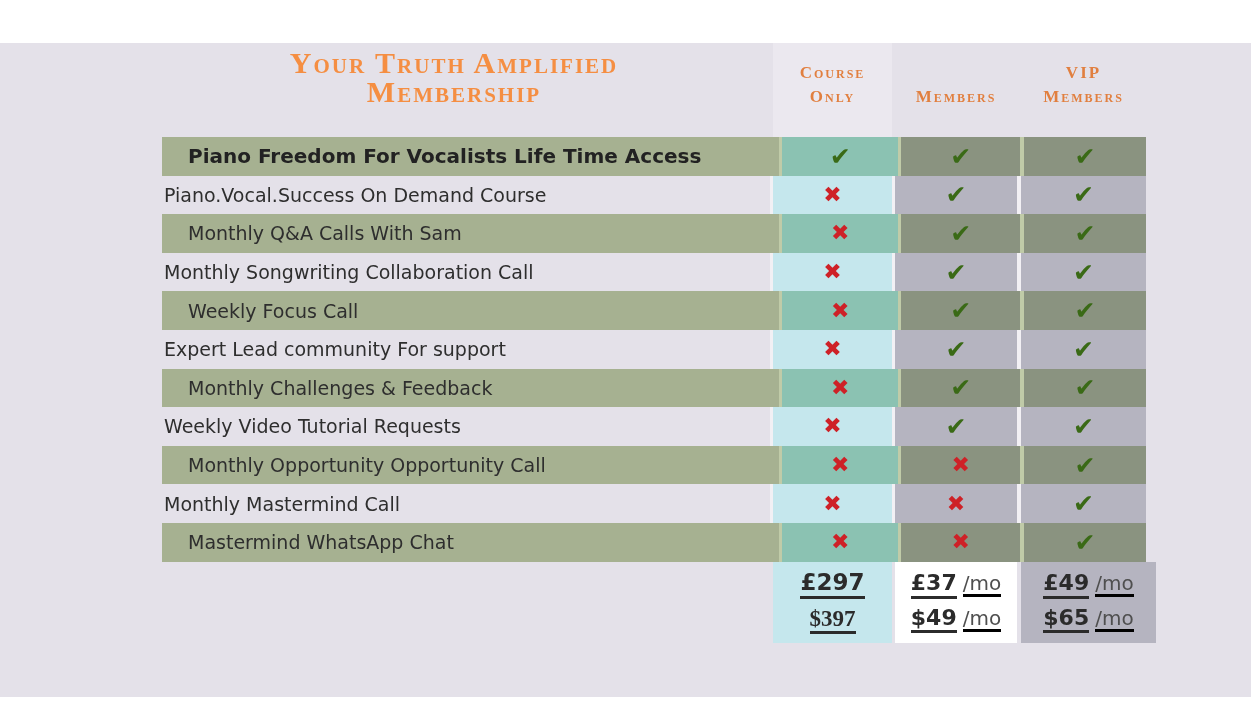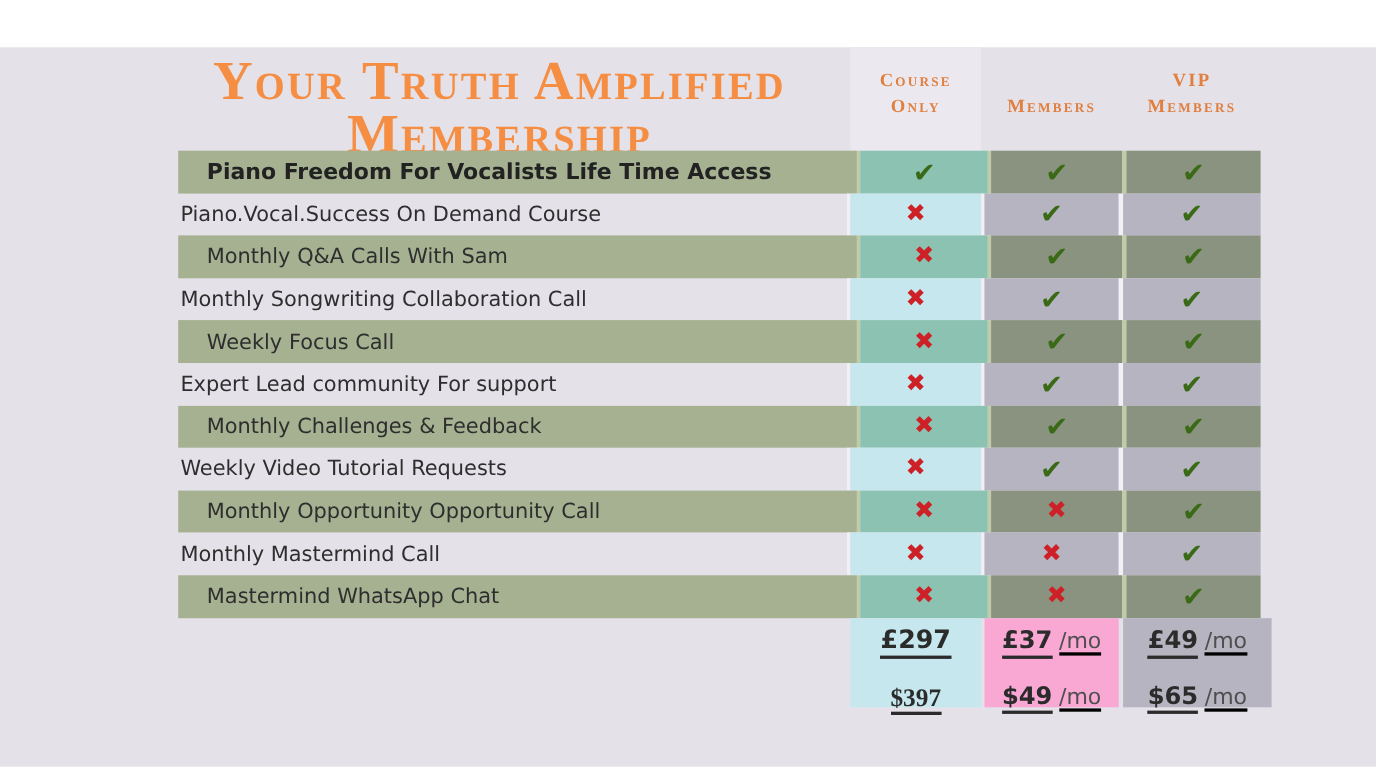--- a/index.html
+++ b/index.html
@@ -6,21 +6,21 @@
   .page{
     position:relative;width:1251px;height:702px;background:#ffffff;
     font-family:"DejaVu Sans",sans-serif;overflow:hidden;
   }
   .panel{position:absolute;left:0;top:43px;width:1251px;height:654px;background:#e4e1e9;}
   .co-strip{position:absolute;left:773px;top:0;width:119px;height:600px;background:#ebe8ef;}
 
   .title{
     position:absolute;left:138px;top:6px;width:632px;text-align:center;
     font-family:"Liberation Serif",serif;font-variant:small-caps;font-weight:700;
-    font-size:50px;line-height:0.96;color:#f58e42;letter-spacing:2px;
+    font-size:30px;line-height:0.96;color:#f58e42;letter-spacing:2px;
   }
 
   .head{
     position:absolute;top:12px;height:54px;display:flex;flex-direction:column;
     justify-content:flex-end;align-items:center;
     font-family:"Liberation Serif",serif;font-variant:small-caps;font-weight:700;
     font-size:17px;letter-spacing:2px;color:#e17f3f;line-height:1.4;text-align:center;
   }
   .head.c0{left:773px;width:119px;}
   .head.c1{left:895px;width:122px;}
@@ -47,23 +47,23 @@
   .row.light .gap-a,.row.light .gap-b,.row.light .gap-c{background:#f2f0f4;}
 
   .icon-check{color:#3a6a16;font-size:25px;font-weight:700;line-height:1;}
   .icon-cross{color:#ce2127;font-size:22px;font-weight:700;line-height:1;}
 
   .price-cell{
     position:absolute;top:518.6px;height:81px;display:flex;flex-direction:column;
     justify-content:center;align-items:center;gap:7px;
   }
   .price-cell.c0{left:773px;width:119px;background:#c5e7ed;}
-  .price-cell.c1{left:895px;width:122px;background:#f9a8d4;}
+  .price-cell.c1{left:895px;width:122px;background:#ffffff;}
   .price-cell.c2{left:1021px;width:135px;background:#b5b4c0;}
-  .price-line{display:flex;align-items:baseline;gap:6px;line-height:1.1;margin-top:16px;}
+  .price-line{display:flex;align-items:baseline;gap:6px;line-height:1.1;}
   .amount{font-weight:700;font-size:22px;color:#2b2b2b;border-bottom:3px solid #2b2b2b;padding-bottom:0;}
   .price-cell.c0 .amount{font-size:23px;}
   .period{font-size:20px;color:#4f4f4f;border-bottom:3px solid #000000;}
 </style>
 </head>
 <body>
 
 <div class="page">
   <div class="panel">
     <div class="co-strip"></div>

